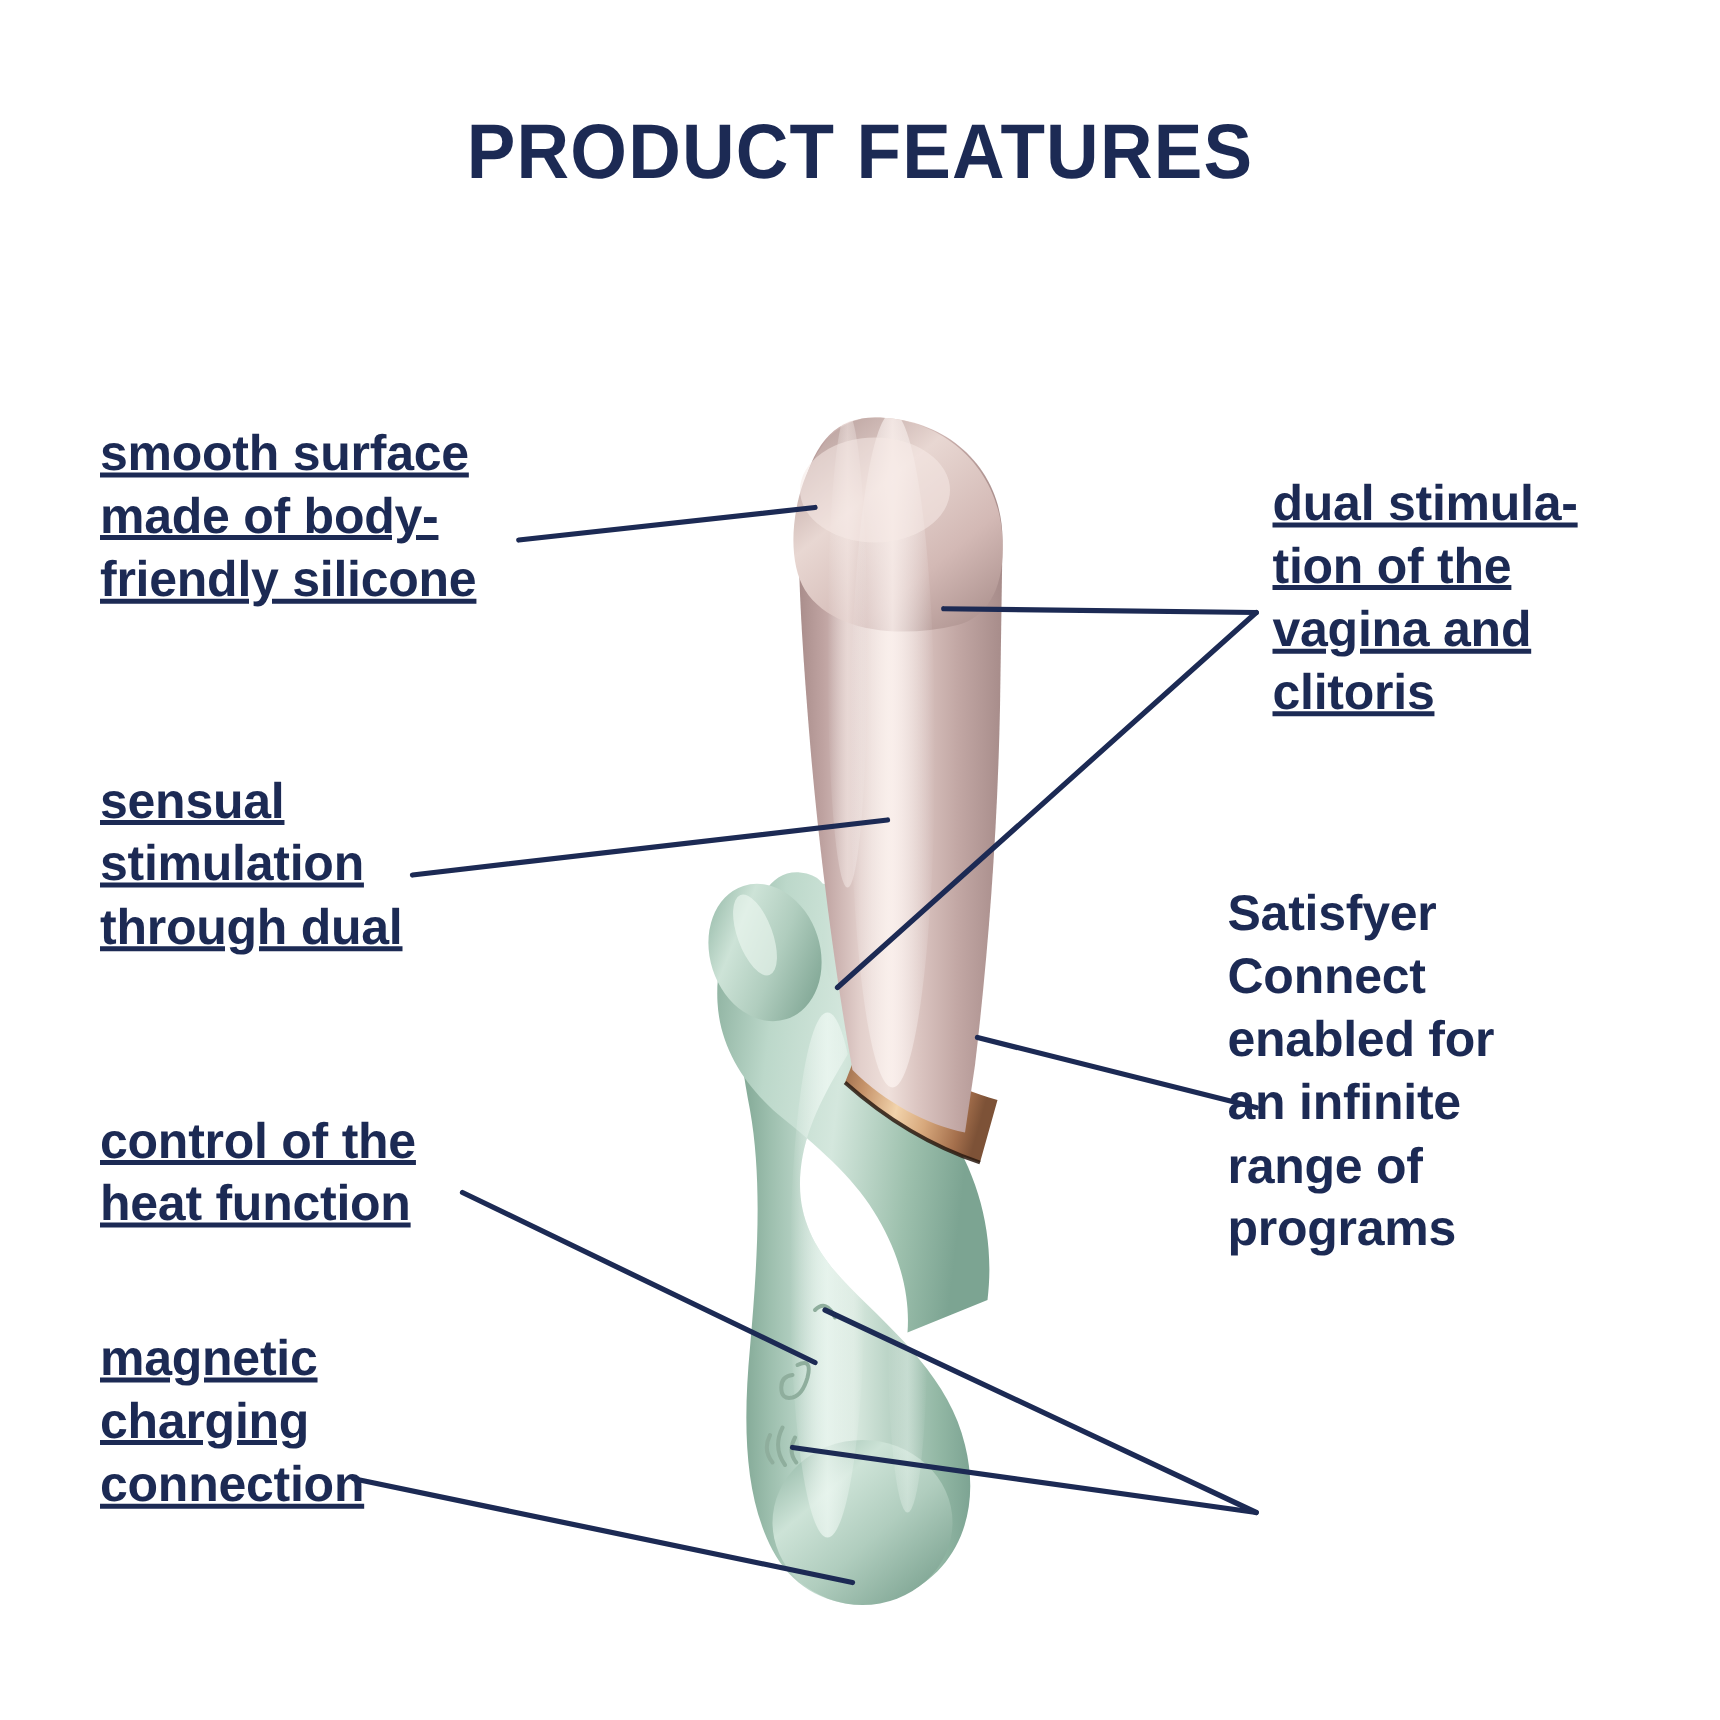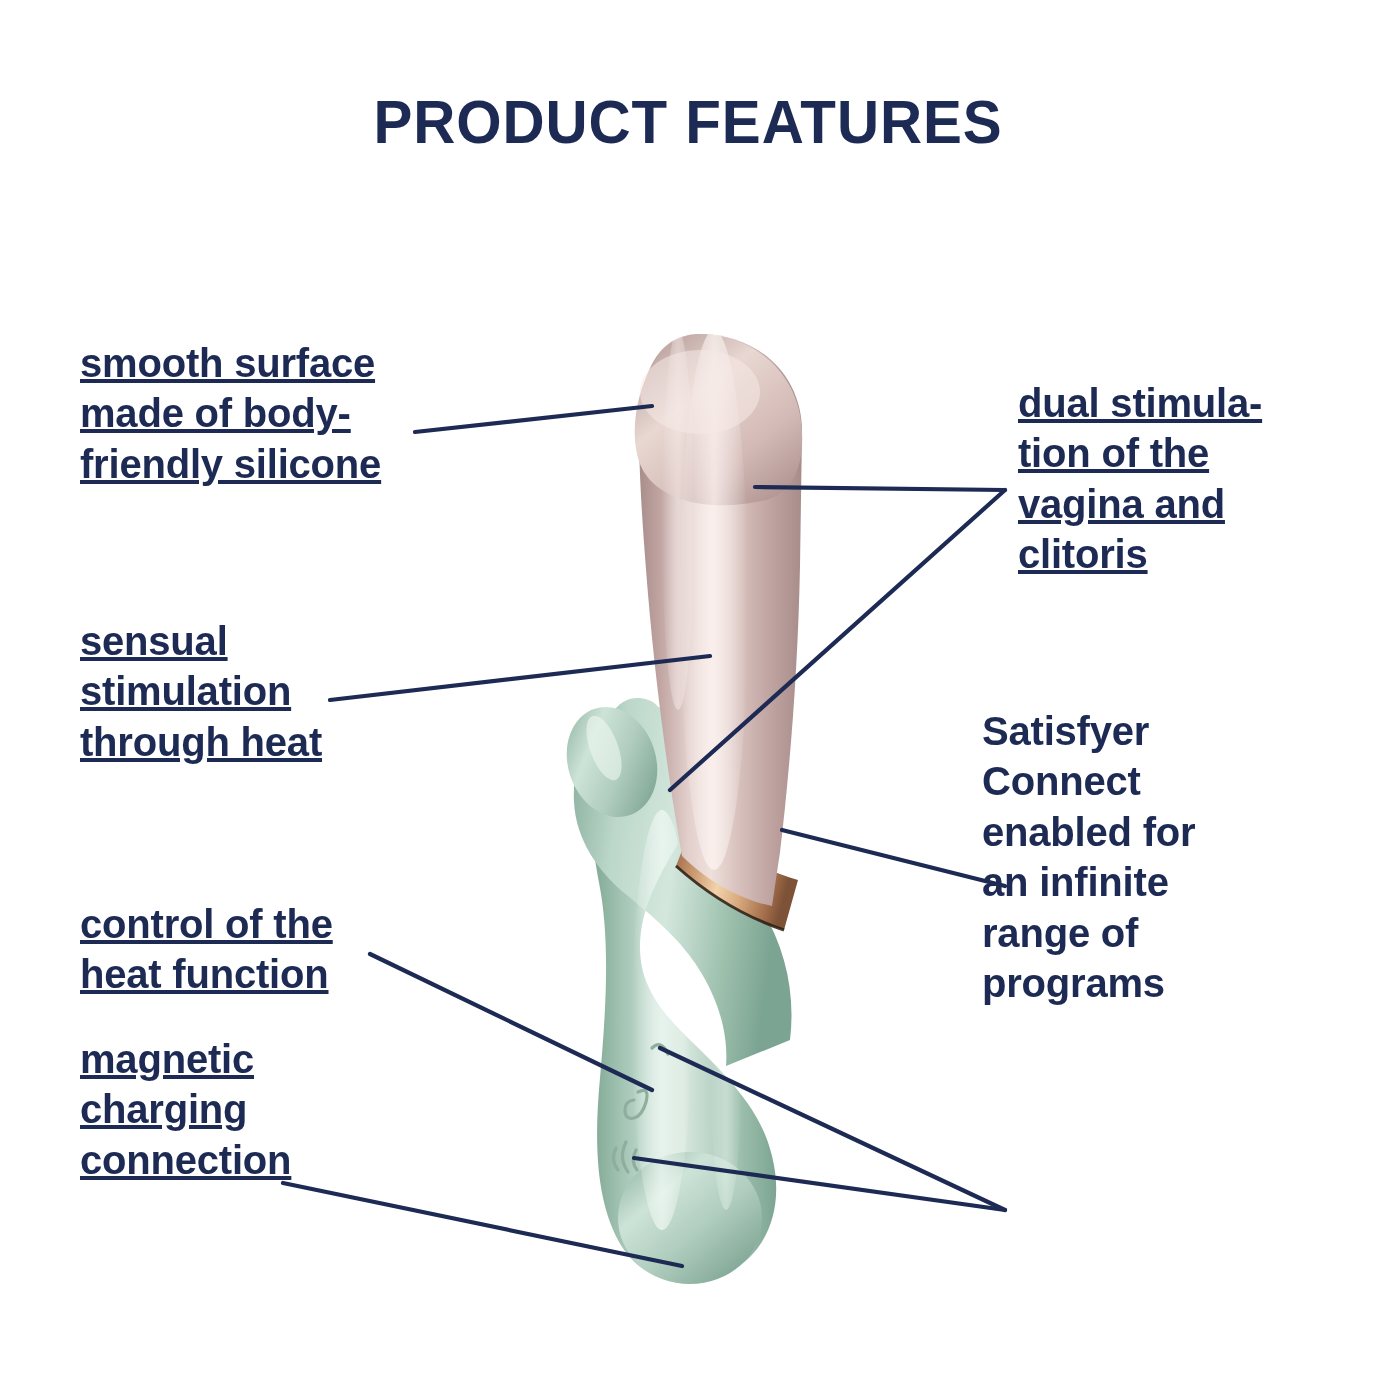--- a/index.html
+++ b/index.html
@@ -41,22 +41,22 @@
     font-size: 40px;
     line-height: 1.26;
     letter-spacing: -0.2px;
     white-space: pre-line;
   }
   .label.left  { text-align: left; text-decoration: underline; }
   .label.right { text-align: left; }
 
   #label-smooth   { left: 80px;  top: 338px;  width: 400px; }
   #label-sensual  { left: 80px;  top: 616px;  width: 330px; }
-  #label-heatctl  { left: 80px;  top: 888px;  width: 340px; margin-top: 11px; }
-  #label-magnetic { left: 80px;  top: 1034px; width: 330px; }
+  #label-heatctl  { left: 80px;  top: 888px;  width: 340px; }
+  #label-magnetic { left: 80px;  top: 1062px; width: 330px; }
 
   #label-dual     { left: 1018px; top: 378px;  width: 300px; text-decoration: underline; }
   #label-connect  { left: 982px; top: 706px;  width: 300px; }
   #label-vibr     { left: 1018px; top: 1148px; width: 300px; }
 
   
   #art {
     position: absolute;
     left: 0; top: 0;
     width: 1376px;
@@ -250,21 +250,21 @@
       <path d="M 1005 1210 L 660 1048"></path>
       <path d="M 1005 1210 L 634 1158"></path>
     </g>
   </svg>
 
   <div class="label left" id="label-smooth">smooth surface
 made of body-
 friendly silicone</div>
   <div class="label left" id="label-sensual">sensual
 stimulation
-through heat</div>
+through dual</div>
   <div class="label left" id="label-heatctl">control of the
 heat function</div>
   <div class="label left" id="label-magnetic">magnetic
 charging
 connection</div>
 
   <div class="label right" id="label-dual">dual stimula-
 tion of the
 vagina and
 clitoris</div>

